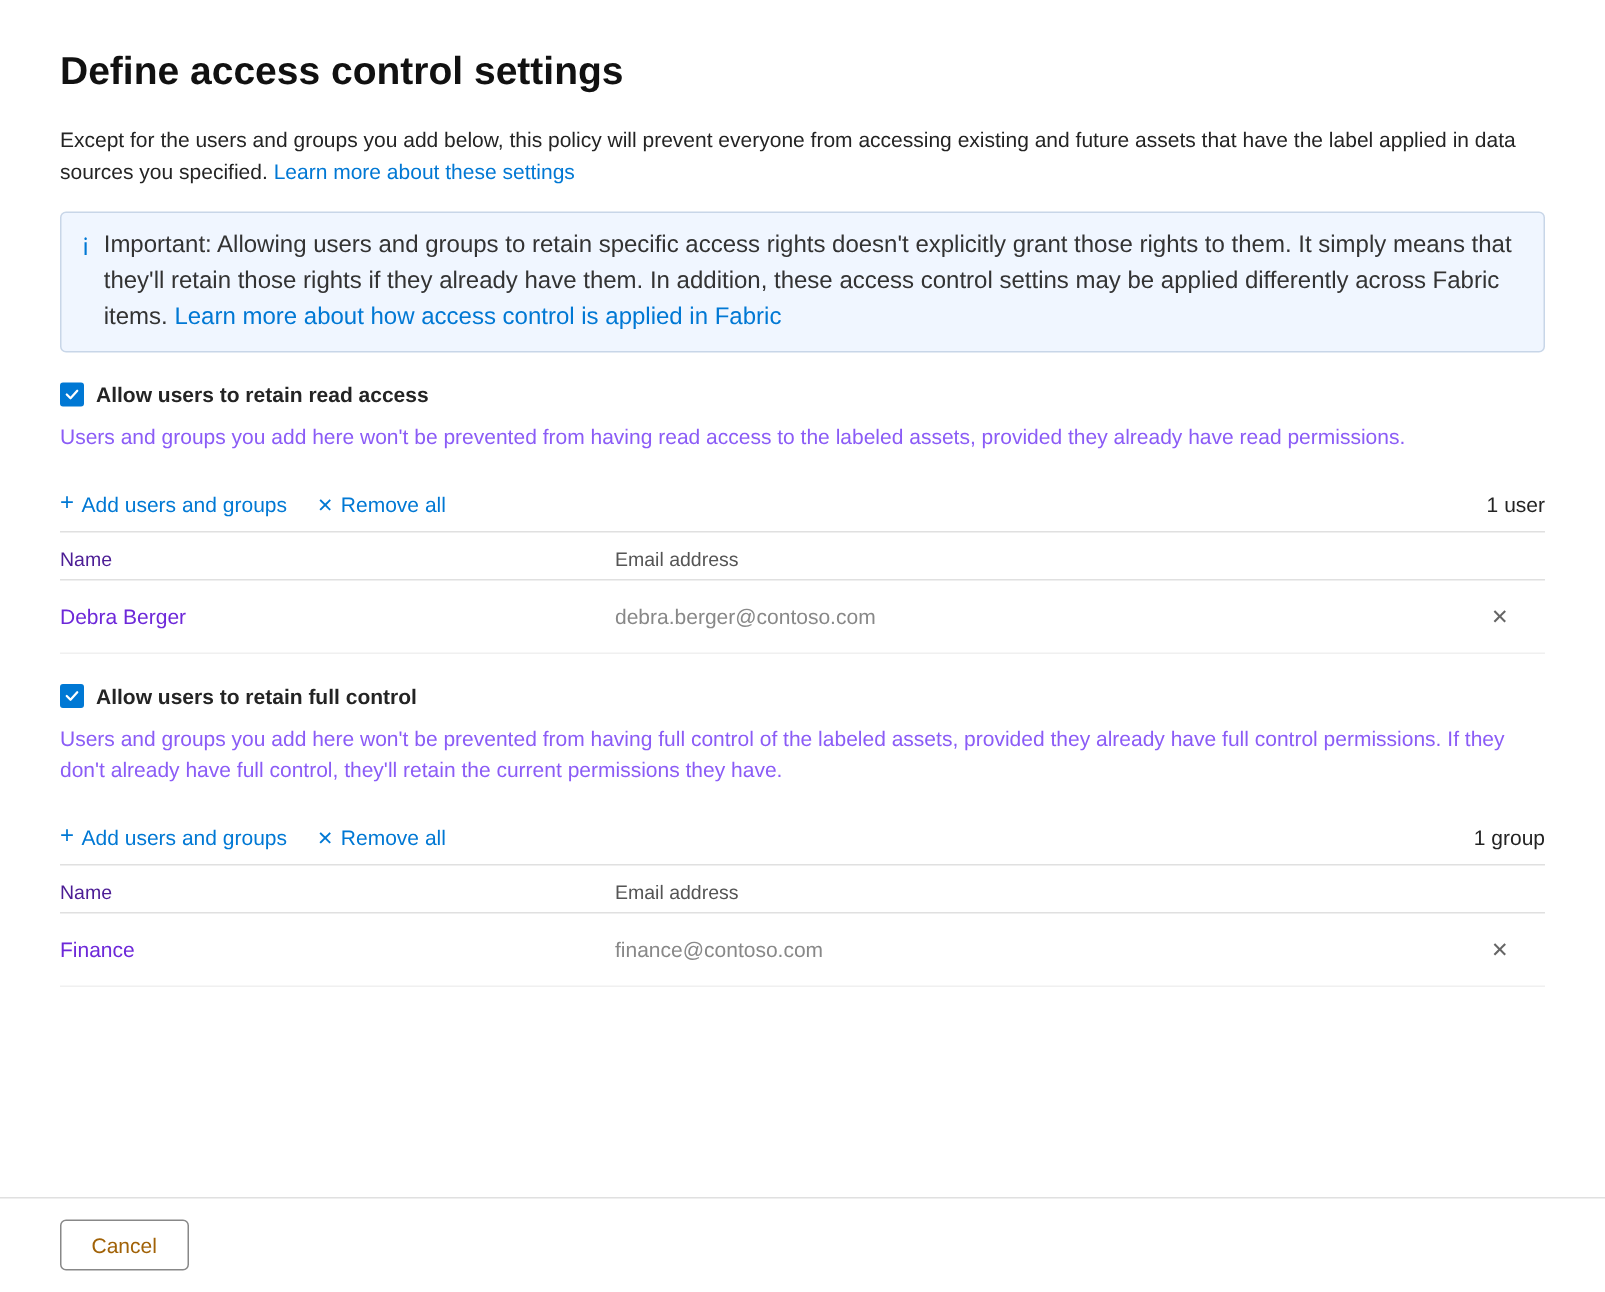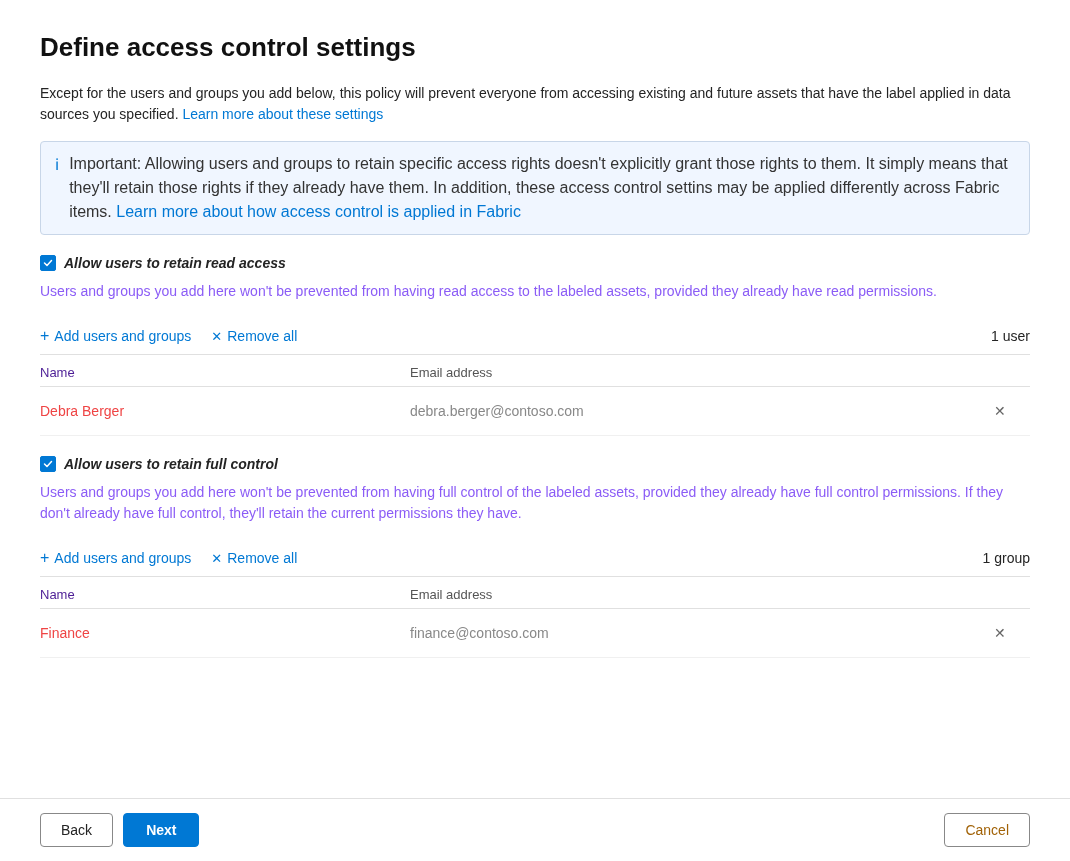--- a/index.html
+++ b/index.html
@@ -50,21 +50,20 @@
     .info-banner-text {
       font-size: 16px;
       color: #333;
       line-height: 1.5;
     }
     .checkbox-row {
       display: flex;
       gap: 8px;
       margin-bottom: 10px;
       margin-top: 20px;
-      font-style: italic;
     }
     .checkbox-custom {
       width: 16px;
       height: 16px;
       background: #0078d4;
       border: 1px solid #0078d4;
       border-radius: 2px;
       display: flex;
       align-items: center;
       justify-content: center;
@@ -135,21 +134,21 @@
       width: 40px;
     }
     .table-row {
       display: flex;
       align-items: center;
       padding: 12px 0;
       border-bottom: 1px solid #f0f0f0;
     }
     .table-row .col-name {
       font-size: 14px;
-      color: #ef4444;
+      color: #6d28d9;
       font-weight: 400;
     }
     .table-row .col-email {
       font-size: 14px;
       color: #888;
     }
     .remove-btn {
       background: none;
       border: none;
       cursor: pointer;
@@ -302,18 +301,14 @@
       <div class="col-name">Finance</div>
       <div class="col-email">finance@contoso.com</div>
       <div class="col-action">
         <button class="remove-btn">✕</button>
       </div>
     </div>
   </div>
 </div>
 
 <div class="footer">
-  <div class="footer-left">
-    <button class="btn-back">Back</button>
-    <button class="btn-next">Next</button>
-  </div>
   <button class="btn-cancel">Cancel</button>
 </div>
 
 </body></html>

